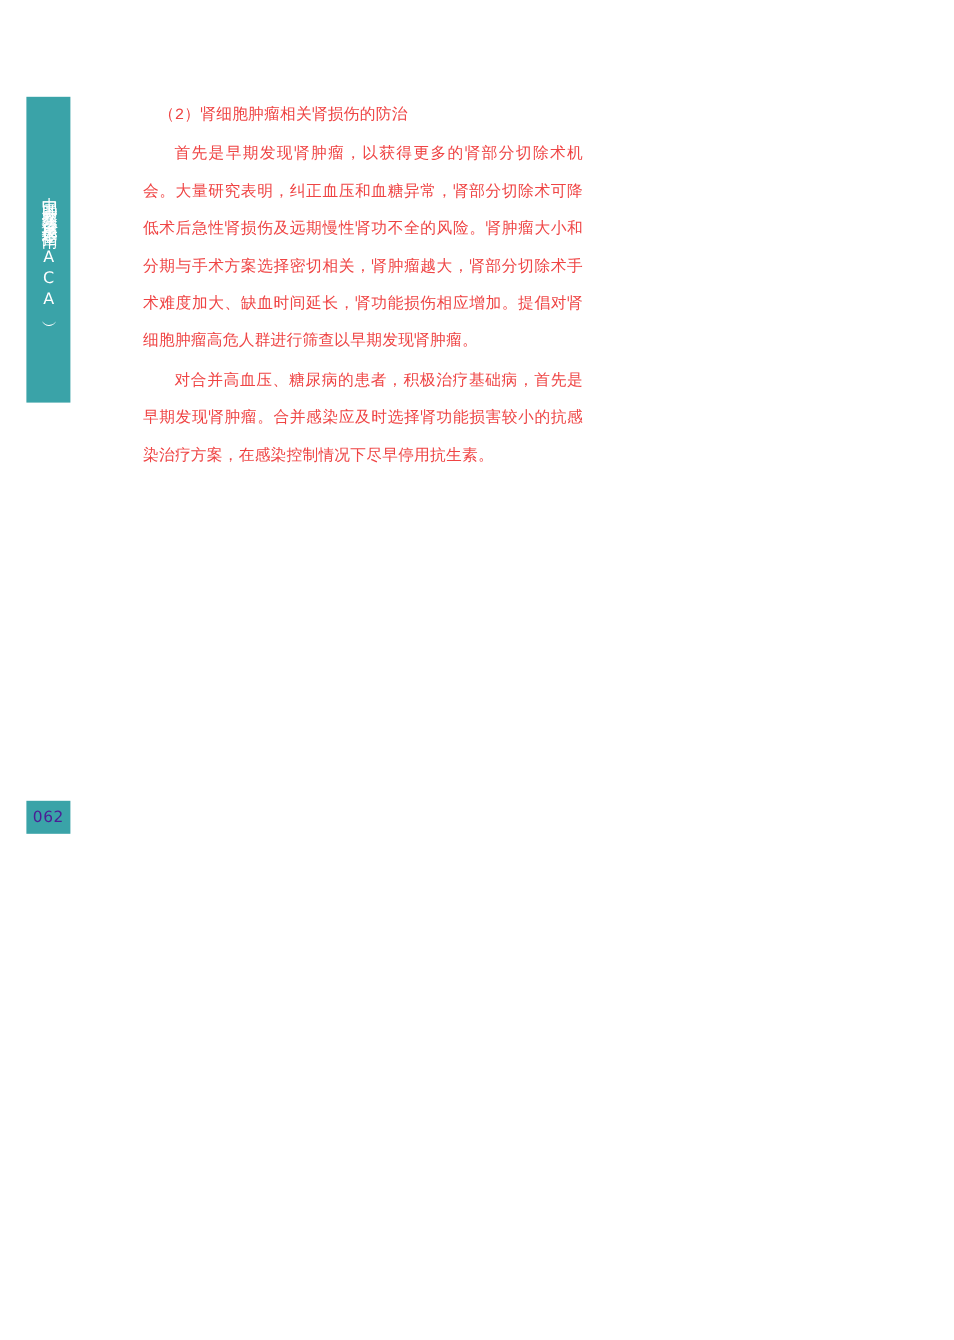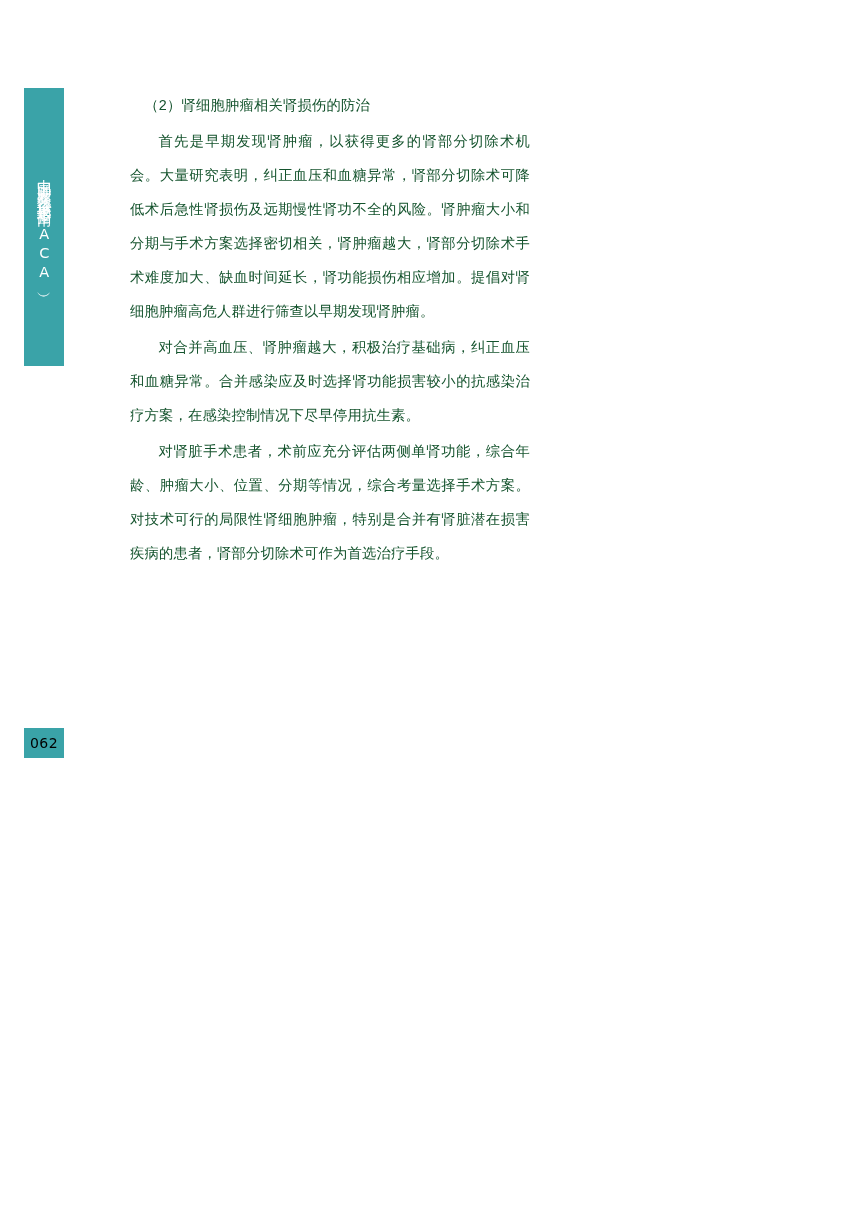--- a/index.html
+++ b/index.html
@@ -50,40 +50,40 @@
     left: 24px;
     top: 728px;
     width: 40px;
     height: 30px;
     background: #3aa3a8;
     display: flex;
     align-items: center;
     justify-content: center;
   }
   .page-number-badge span {
-    color: #000000;
+    color: #4c1d95;
     font-size: 14px;
     font-family: "DejaVu Sans", sans-serif;
     letter-spacing: 0.5px;
   }
 
   
   .text-column {
     position: absolute;
     left: 130px;
     top: 88px;
     width: 400px;
   }
 
   .para {
     margin: 0 0 2px 0;
-    font-family: Liberation Sans, sans-serif;
+    font-family: Liberation Mono, monospace;
     font-size: 14.3px;
     line-height: 34px;
-    color: #14532d;
+    color: #ef4444;
     text-align: justify;
     text-justify: inter-ideograph;
     letter-spacing: 0.2px;
   }
   .para.indent {
     text-indent: 2em;
   }
   .para.heading {
     text-indent: 1em;
   }
@@ -97,17 +97,16 @@
     <div class="side-tab-text">中国肿瘤整合诊治技术指南（CACA）</div>
   </div>
 
   <div class="page-number-badge">
     <span>062</span>
   </div>
 
   <div class="text-column">
     <p class="para heading">（2）肾细胞肿瘤相关肾损伤的防治</p>
     <p class="para indent">首先是早期发现肾肿瘤，以获得更多的肾部分切除术机会。大量研究表明，纠正血压和血糖异常，肾部分切除术可降低术后急性肾损伤及远期慢性肾功不全的风险。肾肿瘤大小和分期与手术方案选择密切相关，肾肿瘤越大，肾部分切除术手术难度加大、缺血时间延长，肾功能损伤相应增加。提倡对肾细胞肿瘤高危人群进行筛查以早期发现肾肿瘤。</p>
-    <p class="para indent">对合并高血压、肾肿瘤越大，积极治疗基础病，纠正血压和血糖异常。合并感染应及时选择肾功能损害较小的抗感染治疗方案，在感染控制情况下尽早停用抗生素。</p>
-    <p class="para indent">对肾脏手术患者，术前应充分评估两侧单肾功能，综合年龄、肿瘤大小、位置、分期等情况，综合考量选择手术方案。对技术可行的局限性肾细胞肿瘤，特别是合并有肾脏潜在损害疾病的患者，肾部分切除术可作为首选治疗手段。</p>
+    <p class="para indent">对合并高血压、糖尿病的患者，积极治疗基础病，首先是早期发现肾肿瘤。合并感染应及时选择肾功能损害较小的抗感染治疗方案，在感染控制情况下尽早停用抗生素。</p>
   </div>
 
 </div>
 
 </body></html>

